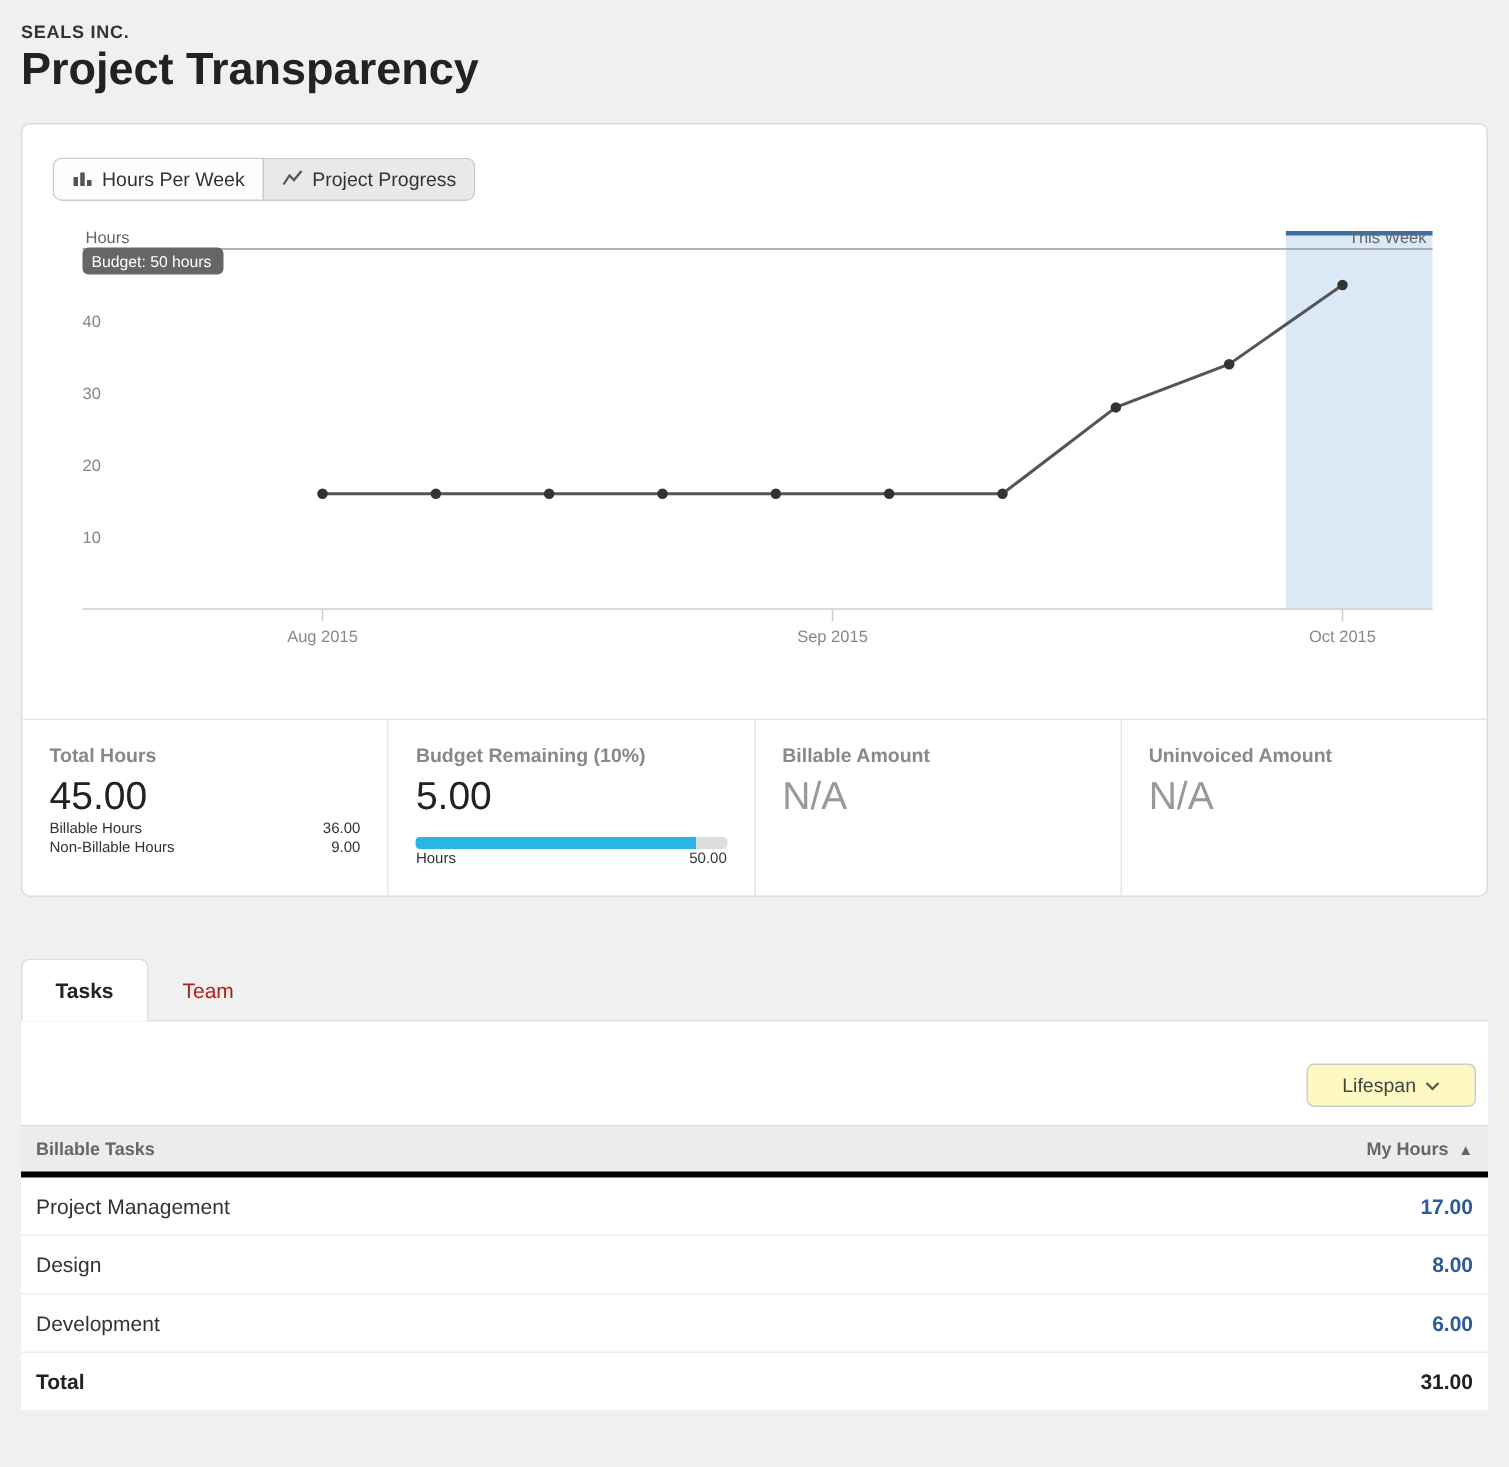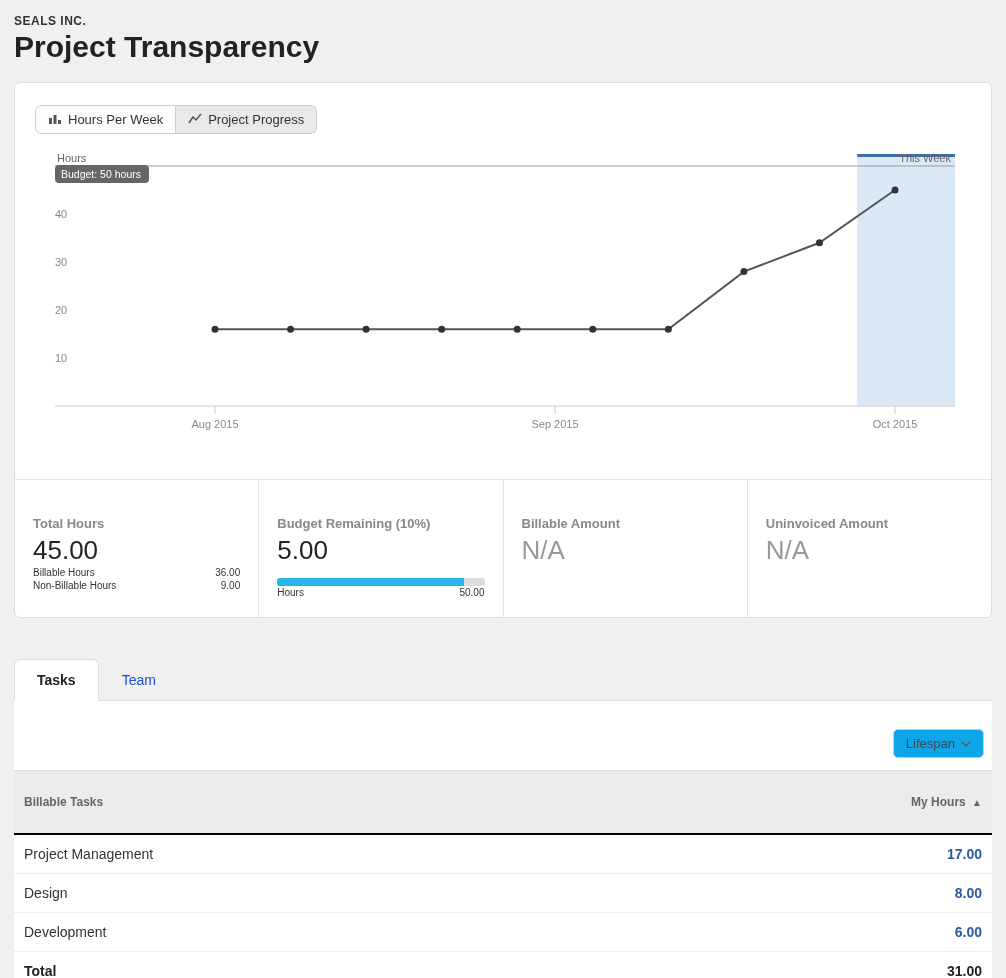--- a/index.html
+++ b/index.html
@@ -57,21 +57,21 @@
   .stats-row {
     display: flex;
     border-top: 1px solid #e5e5e5;
   }
   .stat {
     flex: 1;
     padding: 16px 18px 18px 18px;
     border-right: 1px solid #e5e5e5;
   }
   .stat:last-child { border-right: none; }
-  .stat-label { font-size: 13px; color: #888; font-weight: 600; margin-bottom: 4px; margin-top: 20px; }
+  .stat-label { font-size: 13px; color: #888; font-weight: 600; margin-bottom: 4px; }
   .stat-value { font-size: 26px; font-weight: 400; color: #222; }
   .stat-value.na { color: #999; font-weight: 400; }
   .sub-rows { font-size: 10px; }
   .sub-row { display: flex; justify-content: space-between; padding: 1px 0; }
   .progress-bar {
     margin-top: 12px;
     height: 8px;
     width: 100%;
     background: #ddd;
     border-radius: 3px;
@@ -83,21 +83,21 @@
   }
   .section-tabs {
     margin-top: 40px;
     display: flex;
     align-items: flex-end;
     border-bottom: 1px solid #ddd;
   }
   .tab {
     padding: 12px 22px;
     font-size: 14px;
-    color: #1d4ed8;
+    color: #b91c1c;
     cursor: pointer;
     background: transparent;
     border: 1px solid transparent;
     position: relative;
     top: 1px;
   }
   .tab.active {
     color: #222;
     font-weight: 600;
     background: #fff;
@@ -114,41 +114,41 @@
   .filter-row {
     display: flex;
     justify-content: flex-end;
     padding: 0 8px 12px 8px;
   }
   .filter-btn {
     display: inline-flex;
     align-items: center;
     gap: 6px;
     font-size: 13px;
-    padding: 6px 12px;
+    padding: 6px 23px;
     border: 1px solid #ccc;
-    background: #0ea5e9;
+    background: #fef9c3;
     border-radius: 5px;
     color: #444;
     cursor: pointer;
   }
   table.tasks {
     width: 100%;
     border-collapse: collapse;
     font-size: 14px;
   }
   table.tasks thead th {
     background: #ececec;
     text-align: left;
     font-size: 12px;
     font-weight: 600;
     color: #666;
-    padding: 24px 10px;
+    padding: 8px 10px;
     border-top: 1px solid #ddd;
-    border-bottom: 2px solid #000000;
+    border-bottom: 4px solid #000000;
   }
   table.tasks thead th.right { text-align: right; }
   table.tasks tbody td {
     padding: 11px 10px;
     border-bottom: 1px solid #eee;
   }
   table.tasks tbody td.right {
     text-align: right;
     color: #2b5a9e;
     font-weight: 600;

